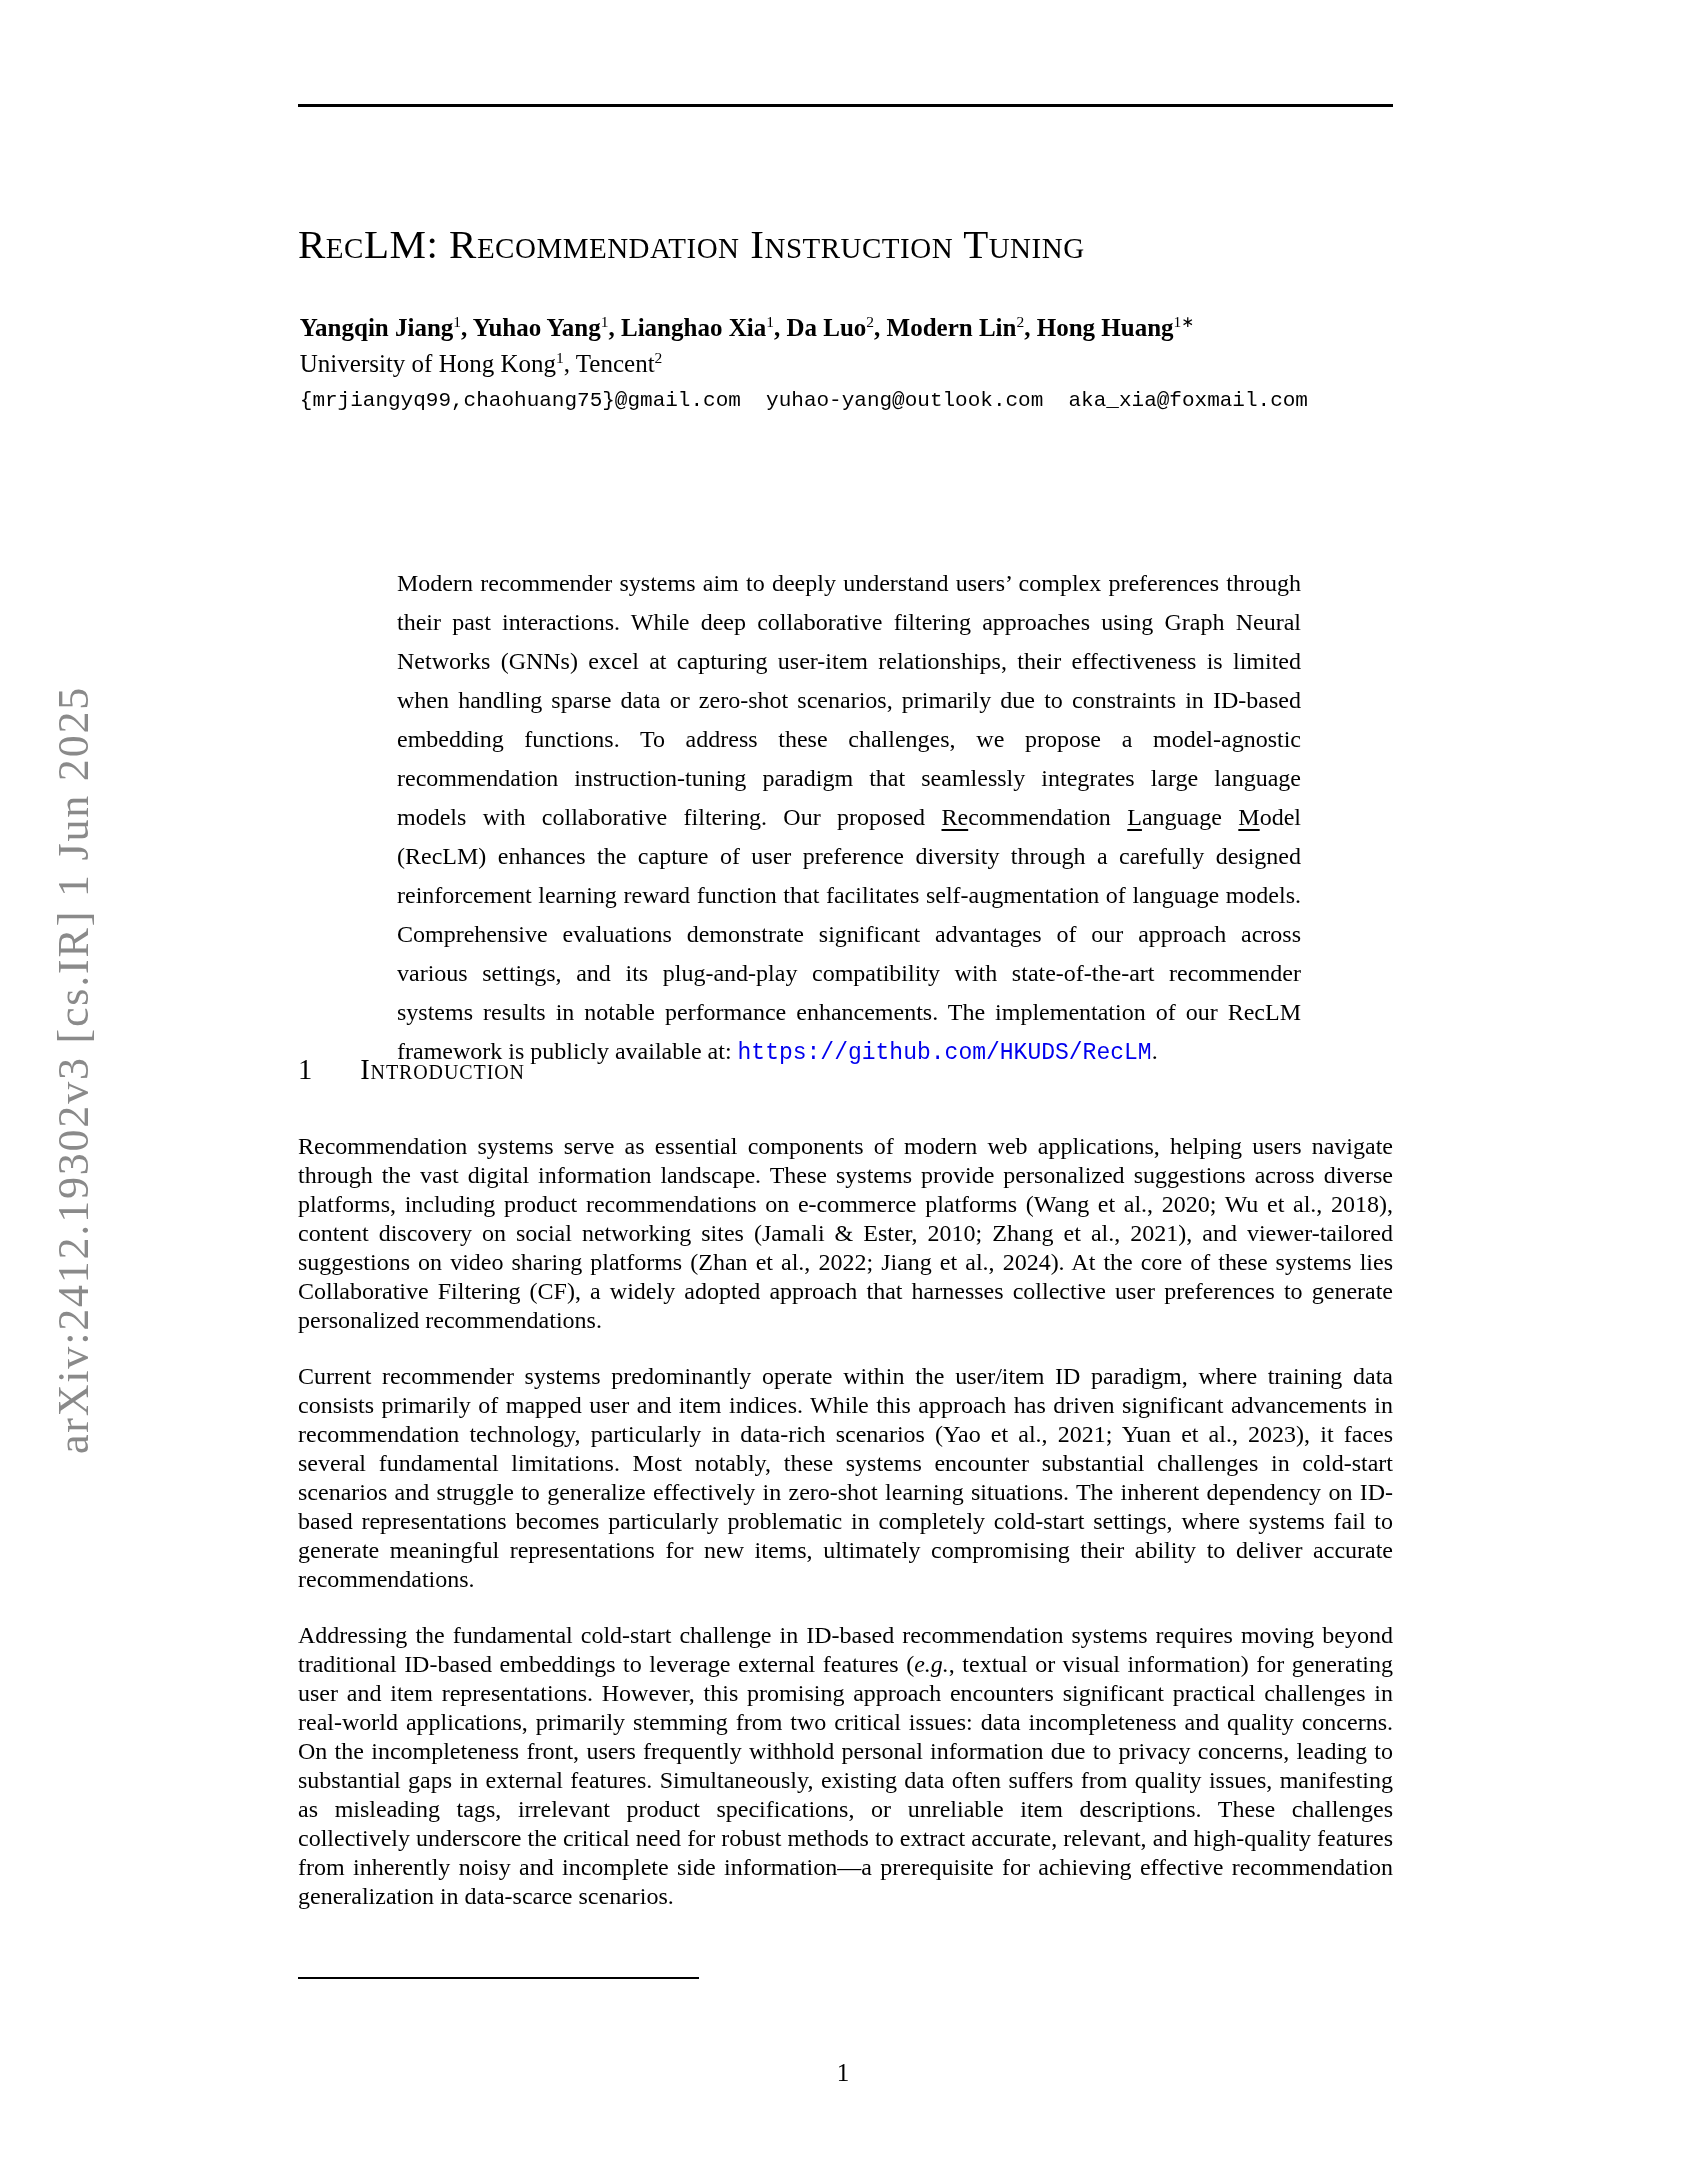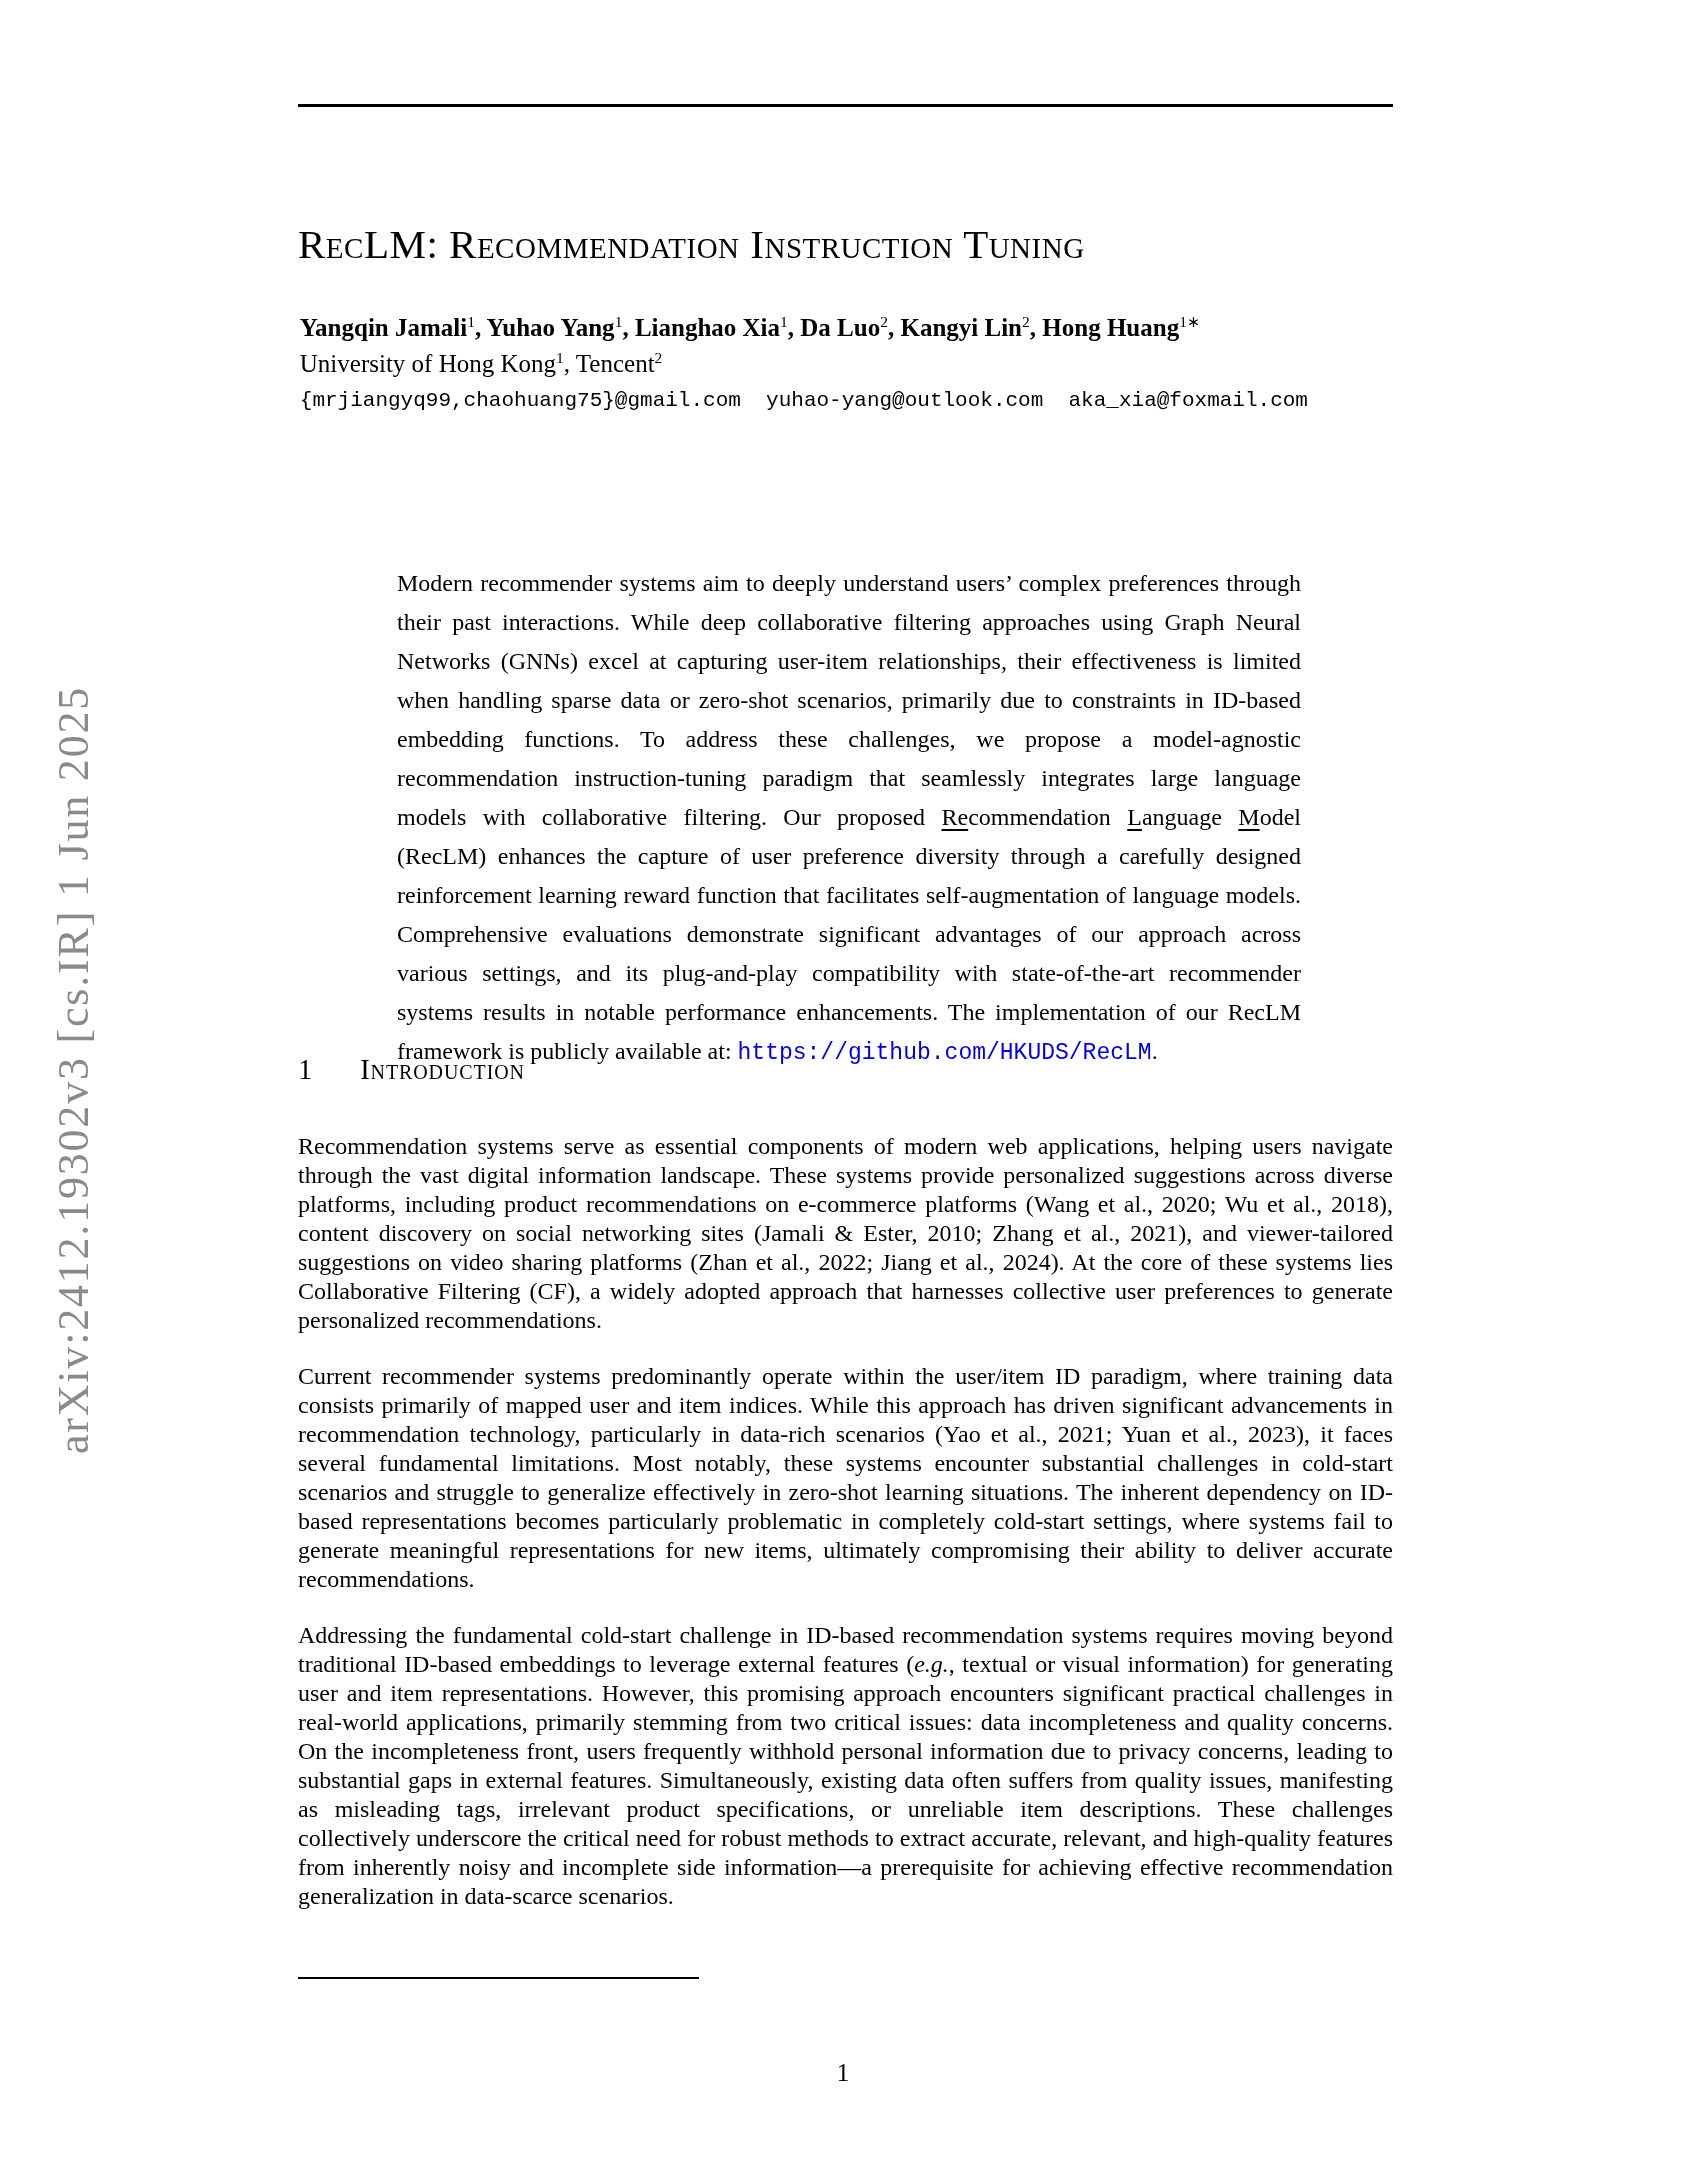--- a/index.html
+++ b/index.html
@@ -149,21 +149,21 @@
 
   <div class="watermark">arXiv:2412.19302v3  [cs.IR]  1 Jun 2025</div>
 
   <div class="content">
 
     <div class="top-rule"></div>
 
     <h1 class="title">RecLM: Recommendation Instruction Tuning</h1>
 
     <div class="author-block">
-      <div class="authors-line"><span class="">Yangqin Jamali</span><sup>1</sup><span class="">, Yuhao Yang</span><sup>1</sup><span class="">, Lianghao Xia</span><sup>1</sup><span class="">, Da Luo</span><sup>2</sup><span class="">, Kangyi Lin</span><sup>2</sup><span class="">, Hong Huang</span><sup>1∗</sup></div>
+      <div class="authors-line"><span class="">Yangqin Jiang</span><sup>1</sup><span class="">, Yuhao Yang</span><sup>1</sup><span class="">, Lianghao Xia</span><sup>1</sup><span class="">, Da Luo</span><sup>2</sup><span class="">, Modern Lin</span><sup>2</sup><span class="">, Hong Huang</span><sup>1∗</sup></div>
       <div class="affil-line"><span class="">University of Hong Kong</span><sup>1</sup><span class="">, Tencent</span><sup>2</sup></div>
       <div class="emails-line">{mrjiangyq99,chaohuang75}@gmail.com  yuhao-yang@outlook.com  aka_xia@foxmail.com</div>
     </div>
 
 
     <div class="abstract-body"><span class="">Modern recommender systems aim to deeply understand users’ complex preferences through their past interactions. While deep collaborative filtering approaches using Graph Neural Networks (GNNs) excel at capturing user-item relationships, their effectiveness is limited when handling sparse data or zero-shot scenarios, primarily due to constraints in ID-based embedding functions. To address these challenges, we propose a model-agnostic recommendation instruction-tuning paradigm that seamlessly integrates large language models with collaborative filtering. Our proposed </span><span class="seg-underline">Re</span><span class="">commendation </span><span class="seg-underline">L</span><span class="">anguage </span><span class="seg-underline">M</span><span class="">odel (RecLM) enhances the capture of user preference diversity through a carefully designed reinforcement learning reward function that facilitates self-augmentation of language models.  Comprehensive evaluations demonstrate significant advantages of our approach across various settings, and its plug-and-play compatibility with state-of-the-art recommender systems results in notable performance enhancements. The implementation of our RecLM framework is publicly available at: </span><a class="seg-link">https://github.com/HKUDS/RecLM</a><span class="">.</span></div>
 
     <h2 class="section-heading">
       <span class="section-number">1</span>
       <span class="section-title">Introduction</span>

